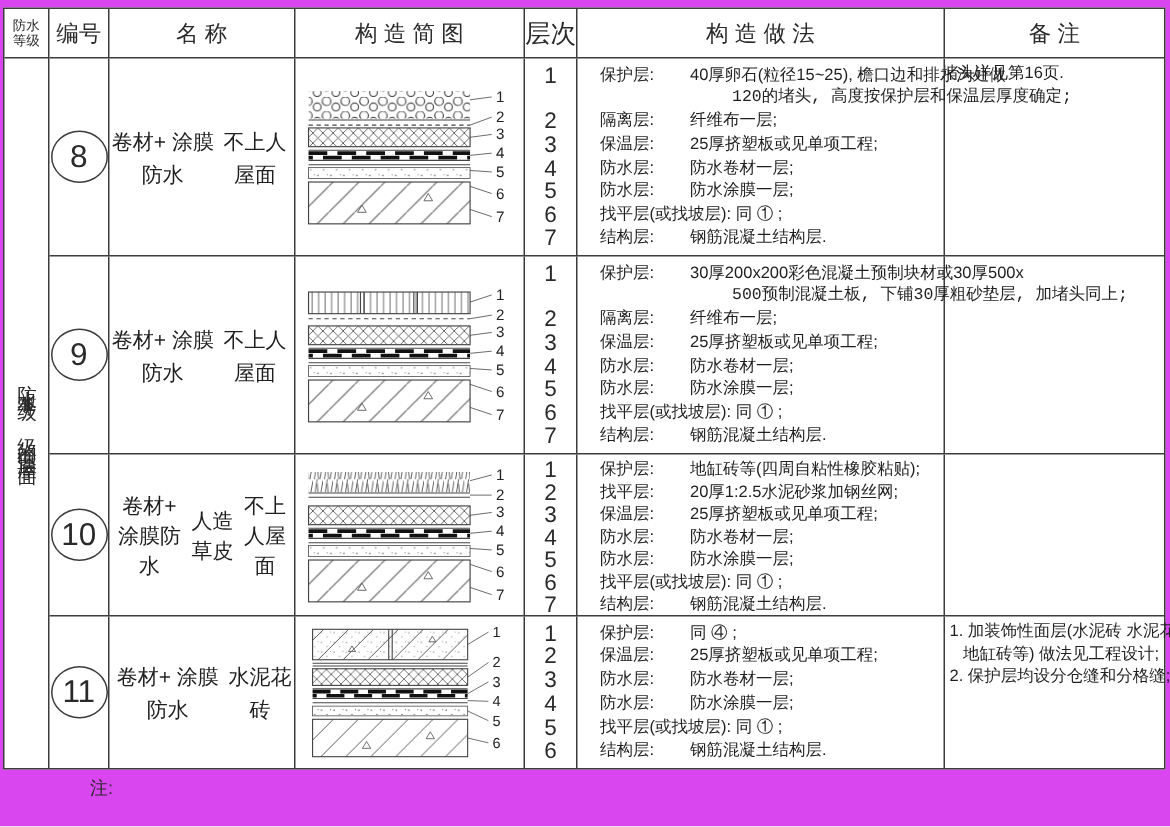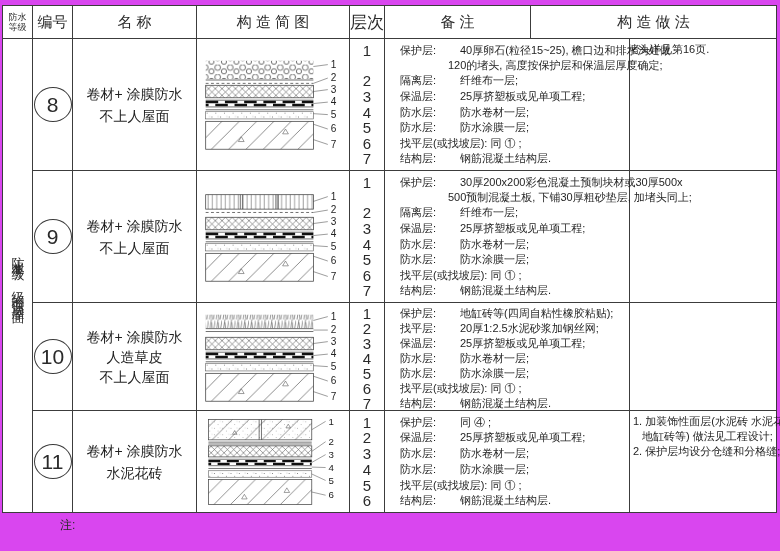--- a/index.html
+++ b/index.html
@@ -25,32 +25,32 @@
   .w-diag{width:153px;flex:none;}
   .w-layer{width:35px;flex:none;font-size:17px;}
   .w-method{width:245px;flex:none;}
   .w-remark{flex:1;min-width:0;}
   .drow{display:flex;border-bottom:1px solid #3c3c3c;flex:none;}
   .drow.last{border-bottom:none;flex:1;}
   .cell{border-right:1px solid #3c3c3c;}
   .cell-no{width:40px;flex:none;display:flex;align-items:center;justify-content:center;}
   .circle{width:38px;height:35px;border:1px solid #3c3c3c;border-radius:50%;display:flex;
           align-items:center;justify-content:center;font-size:21px;color:#2a2a2a;}
-  .cell-name{width:124px;flex:none;display:flex;flex-direction:column;align-items:center;
+  .cell-name{width:124px;flex:none;display:flex;flex-direction:row;align-items:center;
              justify-content:center;font-size:14px;line-height:22px;text-align:center;}
   .cell-diag{width:153px;flex:none;display:flex;align-items:center;justify-content:center;overflow:hidden;}
   .cell-lm{width:280px;flex:none;position:relative;display:flex;flex-direction:column;
            justify-content:space-evenly;padding:3px 0;}
   .cell-lm::before{content:"";position:absolute;left:34px;top:0;bottom:0;width:1px;background:#3c3c3c;}
   .layer-item{display:flex;align-items:flex-start;}
   .ln{width:34px;flex:none;text-align:center;font-size:15px;line-height:15px;color:#2a2a2a;}
   .lbody{flex:1;font-size:11px;line-height:15px;min-width:0;}
   .lline{white-space:nowrap;padding-left:16px;}
   .llabel{display:inline-block;min-width:60px;}
-  .cont{padding-left:64px;}
+  .cont{padding-left:104px;font-family:Liberation Mono, monospace;}
   .cell-remark{flex:1;min-width:0;border-right:none;font-size:11px;line-height:15px;
                padding:3px 3px;overflow:visible;}
   .rline{white-space:nowrap;}
   .rindent{padding-left:9px;}
   .note{position:absolute;left:60px;top:517px;display:flex;font-size:12px;color:#2a2a2a;}
   .note-label{margin-right:26px;}
   svg line.s{stroke:#444;stroke-width:0.8;}
   svg text{font-family:"Liberation Sans",sans-serif;font-size:10.5px;fill:#222;}
 </style>
 </head>
@@ -96,22 +96,22 @@
       </div>
     </div>
 
     <div class="main-col">
 
       <div class="header-row">
         <div class="hcell w-no">编号</div>
         <div class="hcell w-name">名  称</div>
         <div class="hcell w-diag">构 造 简 图</div>
         <div class="hcell w-layer">层次</div>
+        <div class="hcell w-method">构 造 做 法</div>
         <div class="hcell w-remark">备   注</div>
-        <div class="hcell w-method">构 造 做 法</div>
       </div>
 
       <div class="drow" style="height:132px">
         <div class="cell cell-no">
           <div class="circle">8</div>
         </div>
         <div class="cell cell-name">
           <div>卷材+ 涂膜防水</div>
           <div>不上人屋面</div>
         </div>

